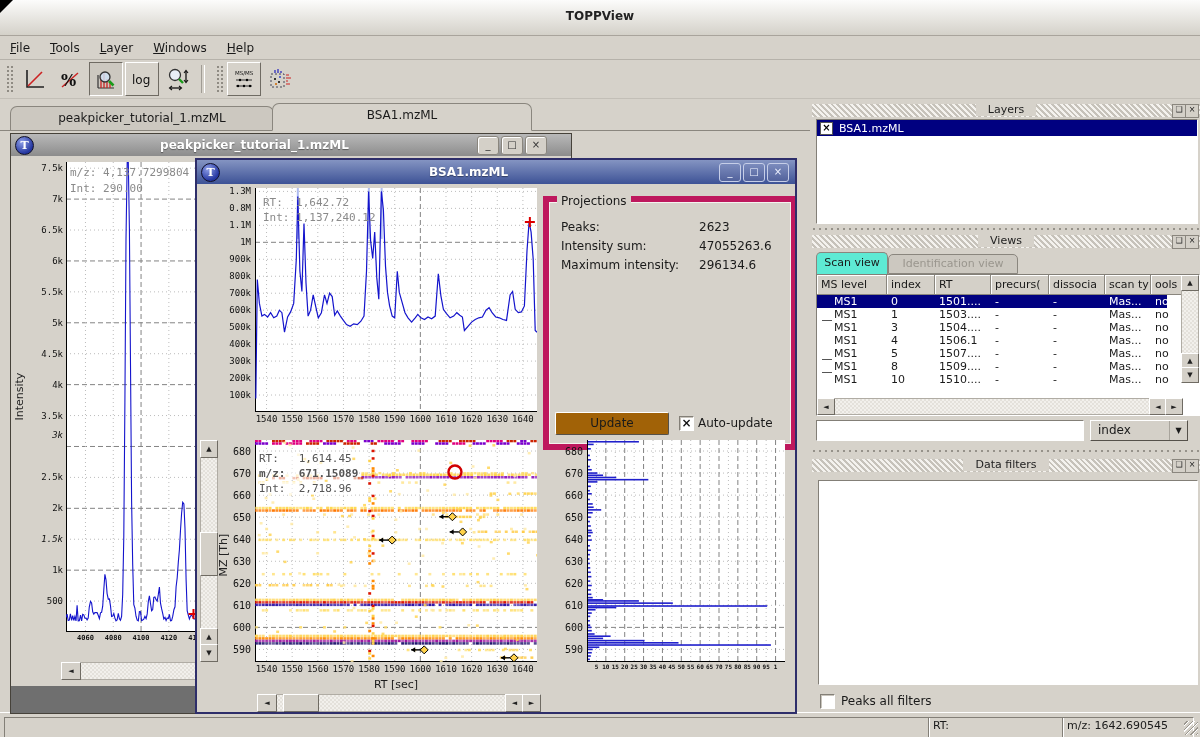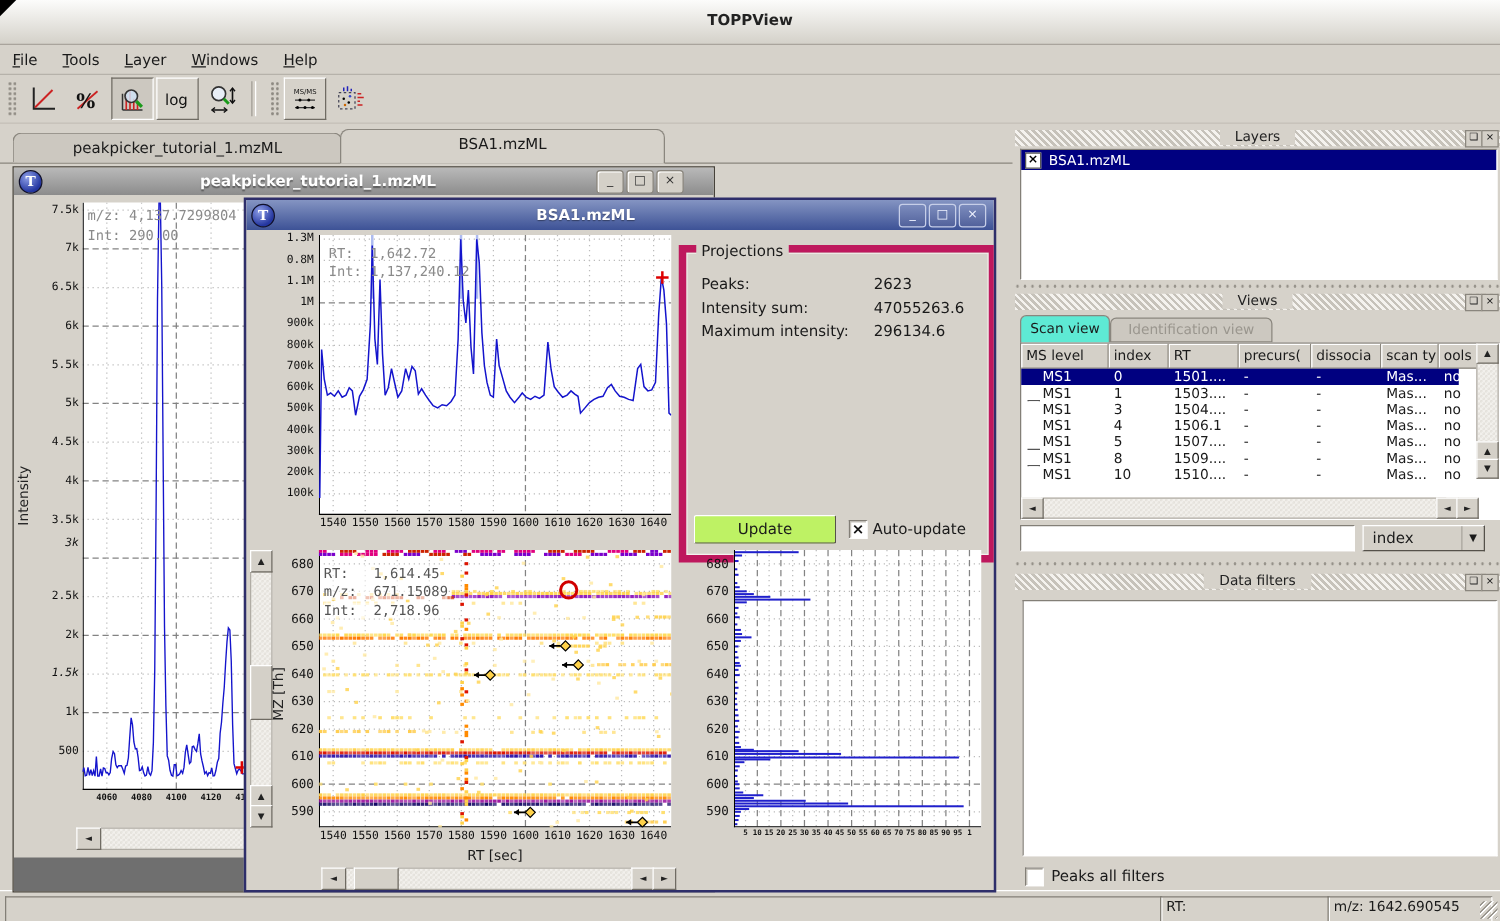--- a/index.html
+++ b/index.html
@@ -51,21 +51,21 @@
   .ov.heat{color:#555;background:rgba(255,255,255,.6);}
   .rotlab{position:absolute;transform:rotate(-90deg);transform-origin:center;font-size:11px;color:#222;white-space:nowrap;}
   
   .sb-track{position:absolute;background:#f2f0ec;background-image:linear-gradient(45deg,#e4e1db 25%,transparent 25%,transparent 75%,#e4e1db 75%),linear-gradient(45deg,#e4e1db 25%,transparent 25%,transparent 75%,#e4e1db 75%);background-size:4px 4px;background-position:0 0,2px 2px;border:1px solid #b0aca4;}
   .sbtn{position:absolute;display:flex;align-items:center;justify-content:center;font-size:7px;color:#222;}
   .thumb{position:absolute;}
   
   .groupbox{position:absolute;border:6px solid #be185d;box-shadow:inset 0 0 0 1px #f4f2ee;}
   .grouplegend{position:absolute;top:-8px;left:8px;background:#d6d2ca;padding:0 4px;font-size:12px;}
   .prow{position:absolute;font-size:12px;}
-  .btn{position:absolute;text-align:center;font-size:12px;border-top:1px solid #fff;border-left:1px solid #fff;border-right:1px solid #55514a;border-bottom:1px solid #55514a;background:#bef264;border-radius:2px;}
+  .btn{position:absolute;text-align:center;font-size:12px;border-top:1px solid #fff;border-left:1px solid #fff;border-right:1px solid #55514a;border-bottom:1px solid #55514a;background:#a16207;border-radius:2px;}
   .cb{position:absolute;width:13px;height:13px;background:#fff;border-top:1px solid #837f77;border-left:1px solid #837f77;border-right:1px solid #fff;border-bottom:1px solid #fff;box-shadow:inset 1px 1px 0 #c8c4bc;font-weight:bold;font-size:12px;line-height:12px;text-align:center;color:#111;}
   
   .dockhdr{position:absolute;height:13px;background:repeating-linear-gradient(45deg,#f4f2ee 0 2px,#c6c2ba 2px 4px);}
   .dockhdr .dttl{position:absolute;left:0;right:0;top:-1px;text-align:center;font-size:11px;color:#222;}
   .dockhdr .dttl span{background:#d6d2ca;padding:0 12px;}
   .dockbtn{position:absolute;top:0;width:12px;height:12px;background:#d4d0c8;border:1px solid #8a867e;font-size:8px;line-height:10px;text-align:center;color:#222;}
   .splitter{position:absolute;height:6px;background-image:radial-gradient(circle,#96928a 1px,transparent 1.2px);background-size:6px 4px;background-repeat:repeat-x;background-position:center;}
   #layers-list .litem{height:16px;display:flex;align-items:center;font-size:11px;}
   .vtab{position:absolute;bottom:0;border:1px solid #8a867e;border-radius:5px 5px 0 0;font-size:11px;text-align:center;}
   
@@ -1755,21 +1755,21 @@
           <path d="M184.39999999999998 76.71896722939411l4 -2.6v5.2Z" fill="#000"></path>
           <path d="M207.65454545454546 87.93048659384316L211.65454545454546 91.93048659384316L207.65454545454546 95.93048659384316L203.65454545454546 91.93048659384316Z" fill="#ffd24a" stroke="#000" stroke-width="1"></path>
           <line x1="194.65454545454546" y1="91.93048659384316" x2="203.65454545454546" y2="91.93048659384316" stroke="#000" stroke-width="1.4"></line>
           <path d="M194.65454545454546 91.93048659384316l4 -2.6v5.2Z" fill="#000"></path>
           <path d="M258.92727272727274 213.81132075471677L262.92727272727274 217.81132075471677L258.92727272727274 221.81132075471677L254.92727272727274 217.81132075471677Z" fill="#ffd24a" stroke="#000" stroke-width="1"></path>
           <line x1="245.92727272727274" y1="217.81132075471677" x2="254.92727272727274" y2="217.81132075471677" stroke="#000" stroke-width="1.4"></line>
           <path d="M245.92727272727274 217.81132075471677l4 -2.6v5.2Z" fill="#000"></path>
           <circle cx="199.96363636363637" cy="31.96623634558092" r="6.5" stroke="#d00000" stroke-width="2.4" fill="none"></circle>
         </svg>
       <div class="ov heat" style="left:4px;top:12px;">RT:   1,614.45</div>
-      <div class="ov heat" style="left:4px;top:27px;">m/z:  671.15089</div>
+      <div class="ov heat" style="left:4px;top:27px;font-weight:bold;">m/z:  671.15089</div>
       <div class="ov heat" style="left:4px;top:42px;">Int:  2,718.96</div>
     </div>
     <div id="heat-xticks" class="abs" style="left:58px;top:504px;width:282px;height:12px;">
         <div class="tk x" style="left: -8.46364px; top: 0px;">1540</div>
         <div class="tk x" style="left: 17.1727px; top: 0px;">1550</div>
         <div class="tk x" style="left: 42.8091px; top: 0px;">1560</div>
         <div class="tk x" style="left: 68.4455px; top: 0px;">1570</div>
         <div class="tk x" style="left: 94.0818px; top: 0px;">1580</div>
         <div class="tk x" style="left: 119.718px; top: 0px;">1590</div>
         <div class="tk x" style="left: 145.355px; top: 0px;">1600</div>

